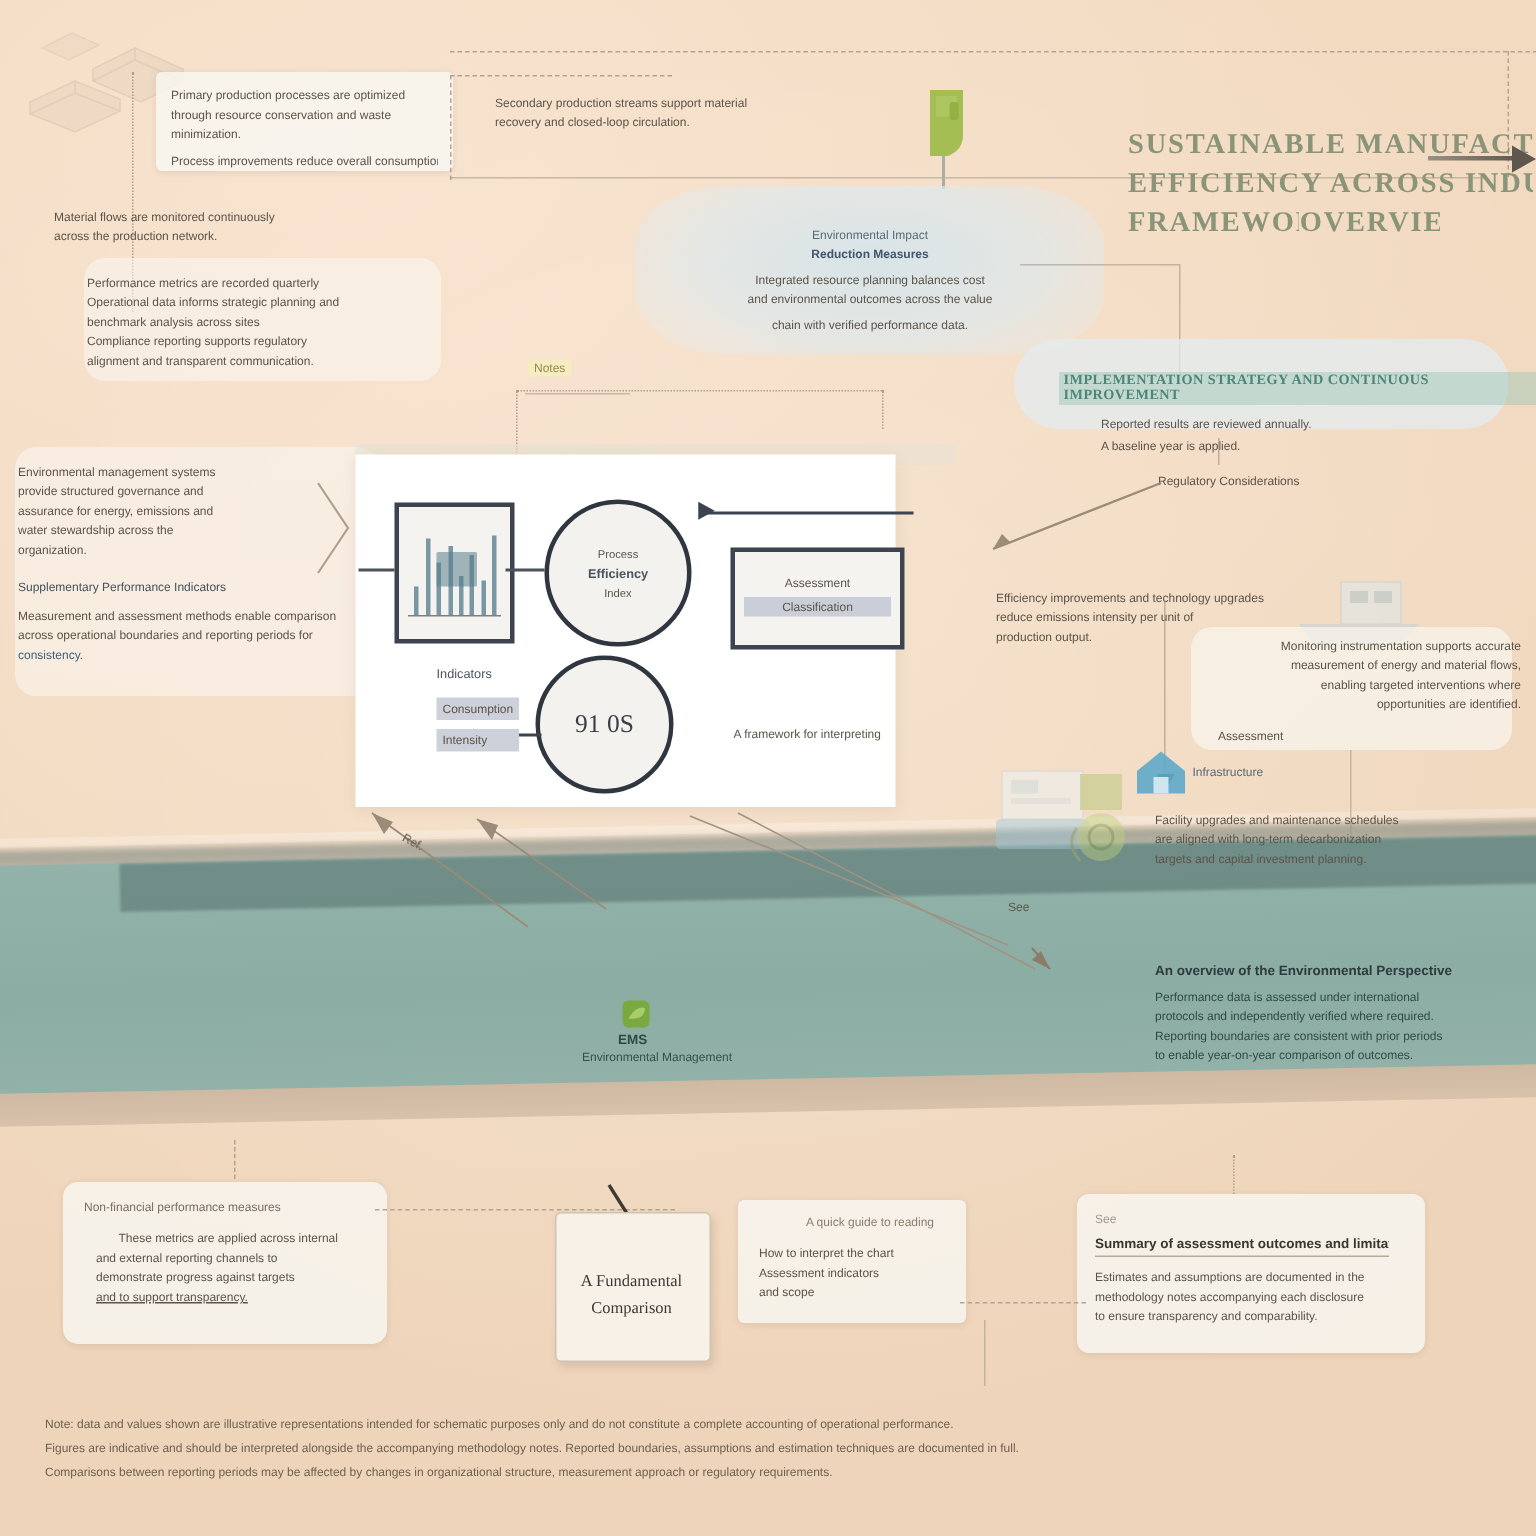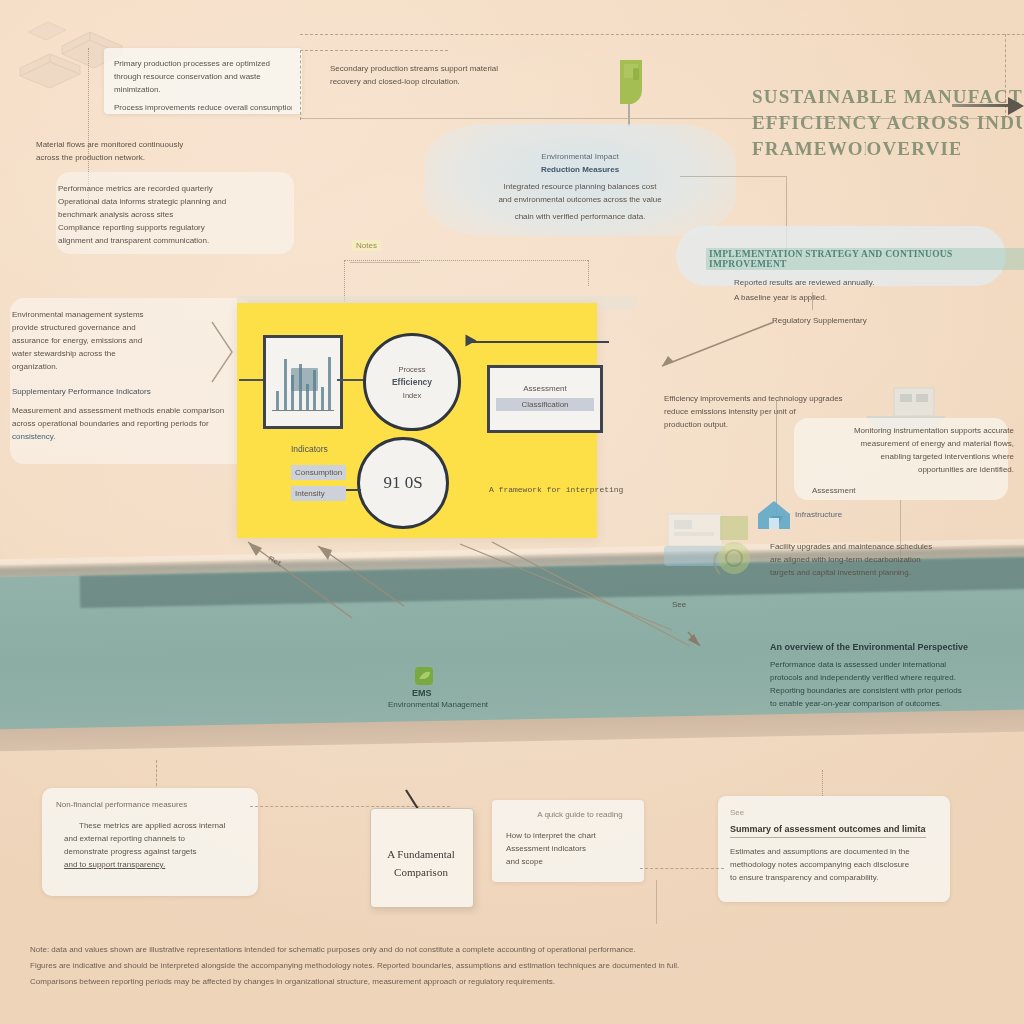--- a/index.html
+++ b/index.html
@@ -49,21 +49,21 @@
   .card-bluish{background:rgba(227,236,240,.75);border-radius:30px;}
   .dash-h{position:absolute;height:0;border-top:1px dashed #b5a391;}
   .dash-v{position:absolute;width:0;border-left:1px dashed #b5a391;}
   .dot-h{position:absolute;height:0;border-top:1px dotted #b09d8a;}
   .dot-v{position:absolute;width:0;border-left:1px dotted #b09d8a;}
   .solid-h{position:absolute;height:1px;background:#9d8f7e;}
   .solid-v{position:absolute;width:1px;background:#9d8f7e;}
 
   
   .center-panel{position:absolute;left:237px;top:303px;width:360px;height:235px;
-    background:#fde047;box-shadow:0 2px 10px rgba(120,95,70,.12);}
+    background:#ffffff;box-shadow:0 2px 10px rgba(120,95,70,.12);}
   .panel-shadow{position:absolute;left:237px;top:296px;width:400px;height:14px;
     background:rgba(232,226,214,.6);}
   .box-outline{position:absolute;border:3px solid #3d4450;background:#f5f3f0;}
   .circle-outline{position:absolute;border:3px solid #2f3640;border-radius:50%;
     background:#f4f2ef;display:flex;flex-direction:column;align-items:center;justify-content:center;}
 
   
   .minichart{position:absolute;left:0;top:0;width:100%;height:100%;}
   .mc-bar{position:absolute;bottom:18%;background:#7a98a4;width:3px;}
   .mc-axis{position:absolute;left:8%;bottom:17%;width:84%;height:1px;background:#7d7f82;}
@@ -187,21 +187,21 @@
   </div>
 
   <div class="solid-h" style="left:680px;top:176px;width:106px;opacity:.55;"></div>
   <div class="solid-v" style="left:786px;top:176px;height:76px;opacity:.55;"></div>
 
   <div class="card-bluish" style="position:absolute;left:676px;top:226px;width:330px;height:60px;"></div>
   <div class="teal-head" style="left:706px;top:248px;font-size:9.5px;background:rgba(150,198,180,.45);padding:1px 3px;">IMPLEMENTATION STRATEGY AND CONTINUOUS IMPROVEMENT</div>
   <div style="position:absolute;left:734px;top:276px;width:260px;">
     <div class="tx ttext">Reported results are reviewed annually.</div>
     <div class="tx ttext" style="margin-top:2px;">A baseline year is applied.</div>
-    <div class="tx ttext" style="margin-top:10px;margin-left:38px;">Regulatory Supplementary</div>
+    <div class="tx ttext" style="margin-top:10px;margin-left:38px;">Regulatory Considerations</div>
   </div>
   <div class="solid-v" style="left:812px;top:292px;height:18px;opacity:.6;"></div>
 
   <svg style="position:absolute;left:660px;top:320px;width:120px;height:50px;">
     <line x1="2" y1="46" x2="114" y2="2" stroke="#9b8b79" stroke-width="1.6"></line>
     <polygon points="2,46 14,42 8,36" fill="#9b8b79"></polygon>
   </svg>
 
   <div class="card card-soft" style="left:10px;top:298px;width:242px;height:166px;"></div>
   <div style="position:absolute;left:12px;top:308px;width:250px;">
@@ -267,21 +267,21 @@
       <div class="tx" style="font-family:'Liberation Serif',serif;font-size:17px;color:#3a3f46;filter:blur(.4px);">91 0S</div>
     </div>
     <div class="solid-h" style="left:84px;top:186px;width:40px;background:#3d4450;height:2px;"></div>
 
     <div style="position:absolute;left:54px;top:140px;">
       <div class="tx ttext" style="font-size:8.5px;color:#4b545e;">Indicators</div>
       <div class="tx ttext" style="background:#ccd1da;margin-top:9px;padding:1px 4px;font-size:8px;">Consumption</div>
       <div class="tx ttext" style="background:#ccd1da;margin-top:6px;padding:1px 4px;font-size:8px;">Intensity</div>
     </div>
 
-    <div class="tx ttext" style="position:absolute;left:252px;top:180px;font-size:8px;font-family:Liberation Mono, monospace;">A framework for interpreting</div>
+    <div class="tx ttext" style="position:absolute;left:252px;top:180px;font-size:8px;">A framework for interpreting</div>
   </div>
 
   <div style="position:absolute;left:664px;top:392px;width:260px;">
     <div class="tx ttext">Efficiency improvements and technology upgrades</div>
     <div class="tx ttext">reduce emissions intensity per unit of</div>
     <div class="tx ttext">production output.</div>
   </div>
 
   <svg class="iso" style="left:860px;top:378px;width:92px;height:56px;" viewBox="0 0 92 56">
     <path d="M6 38 L86 38 L74 52 L16 52 Z" fill="#b9cfd8" opacity=".85"></path>

